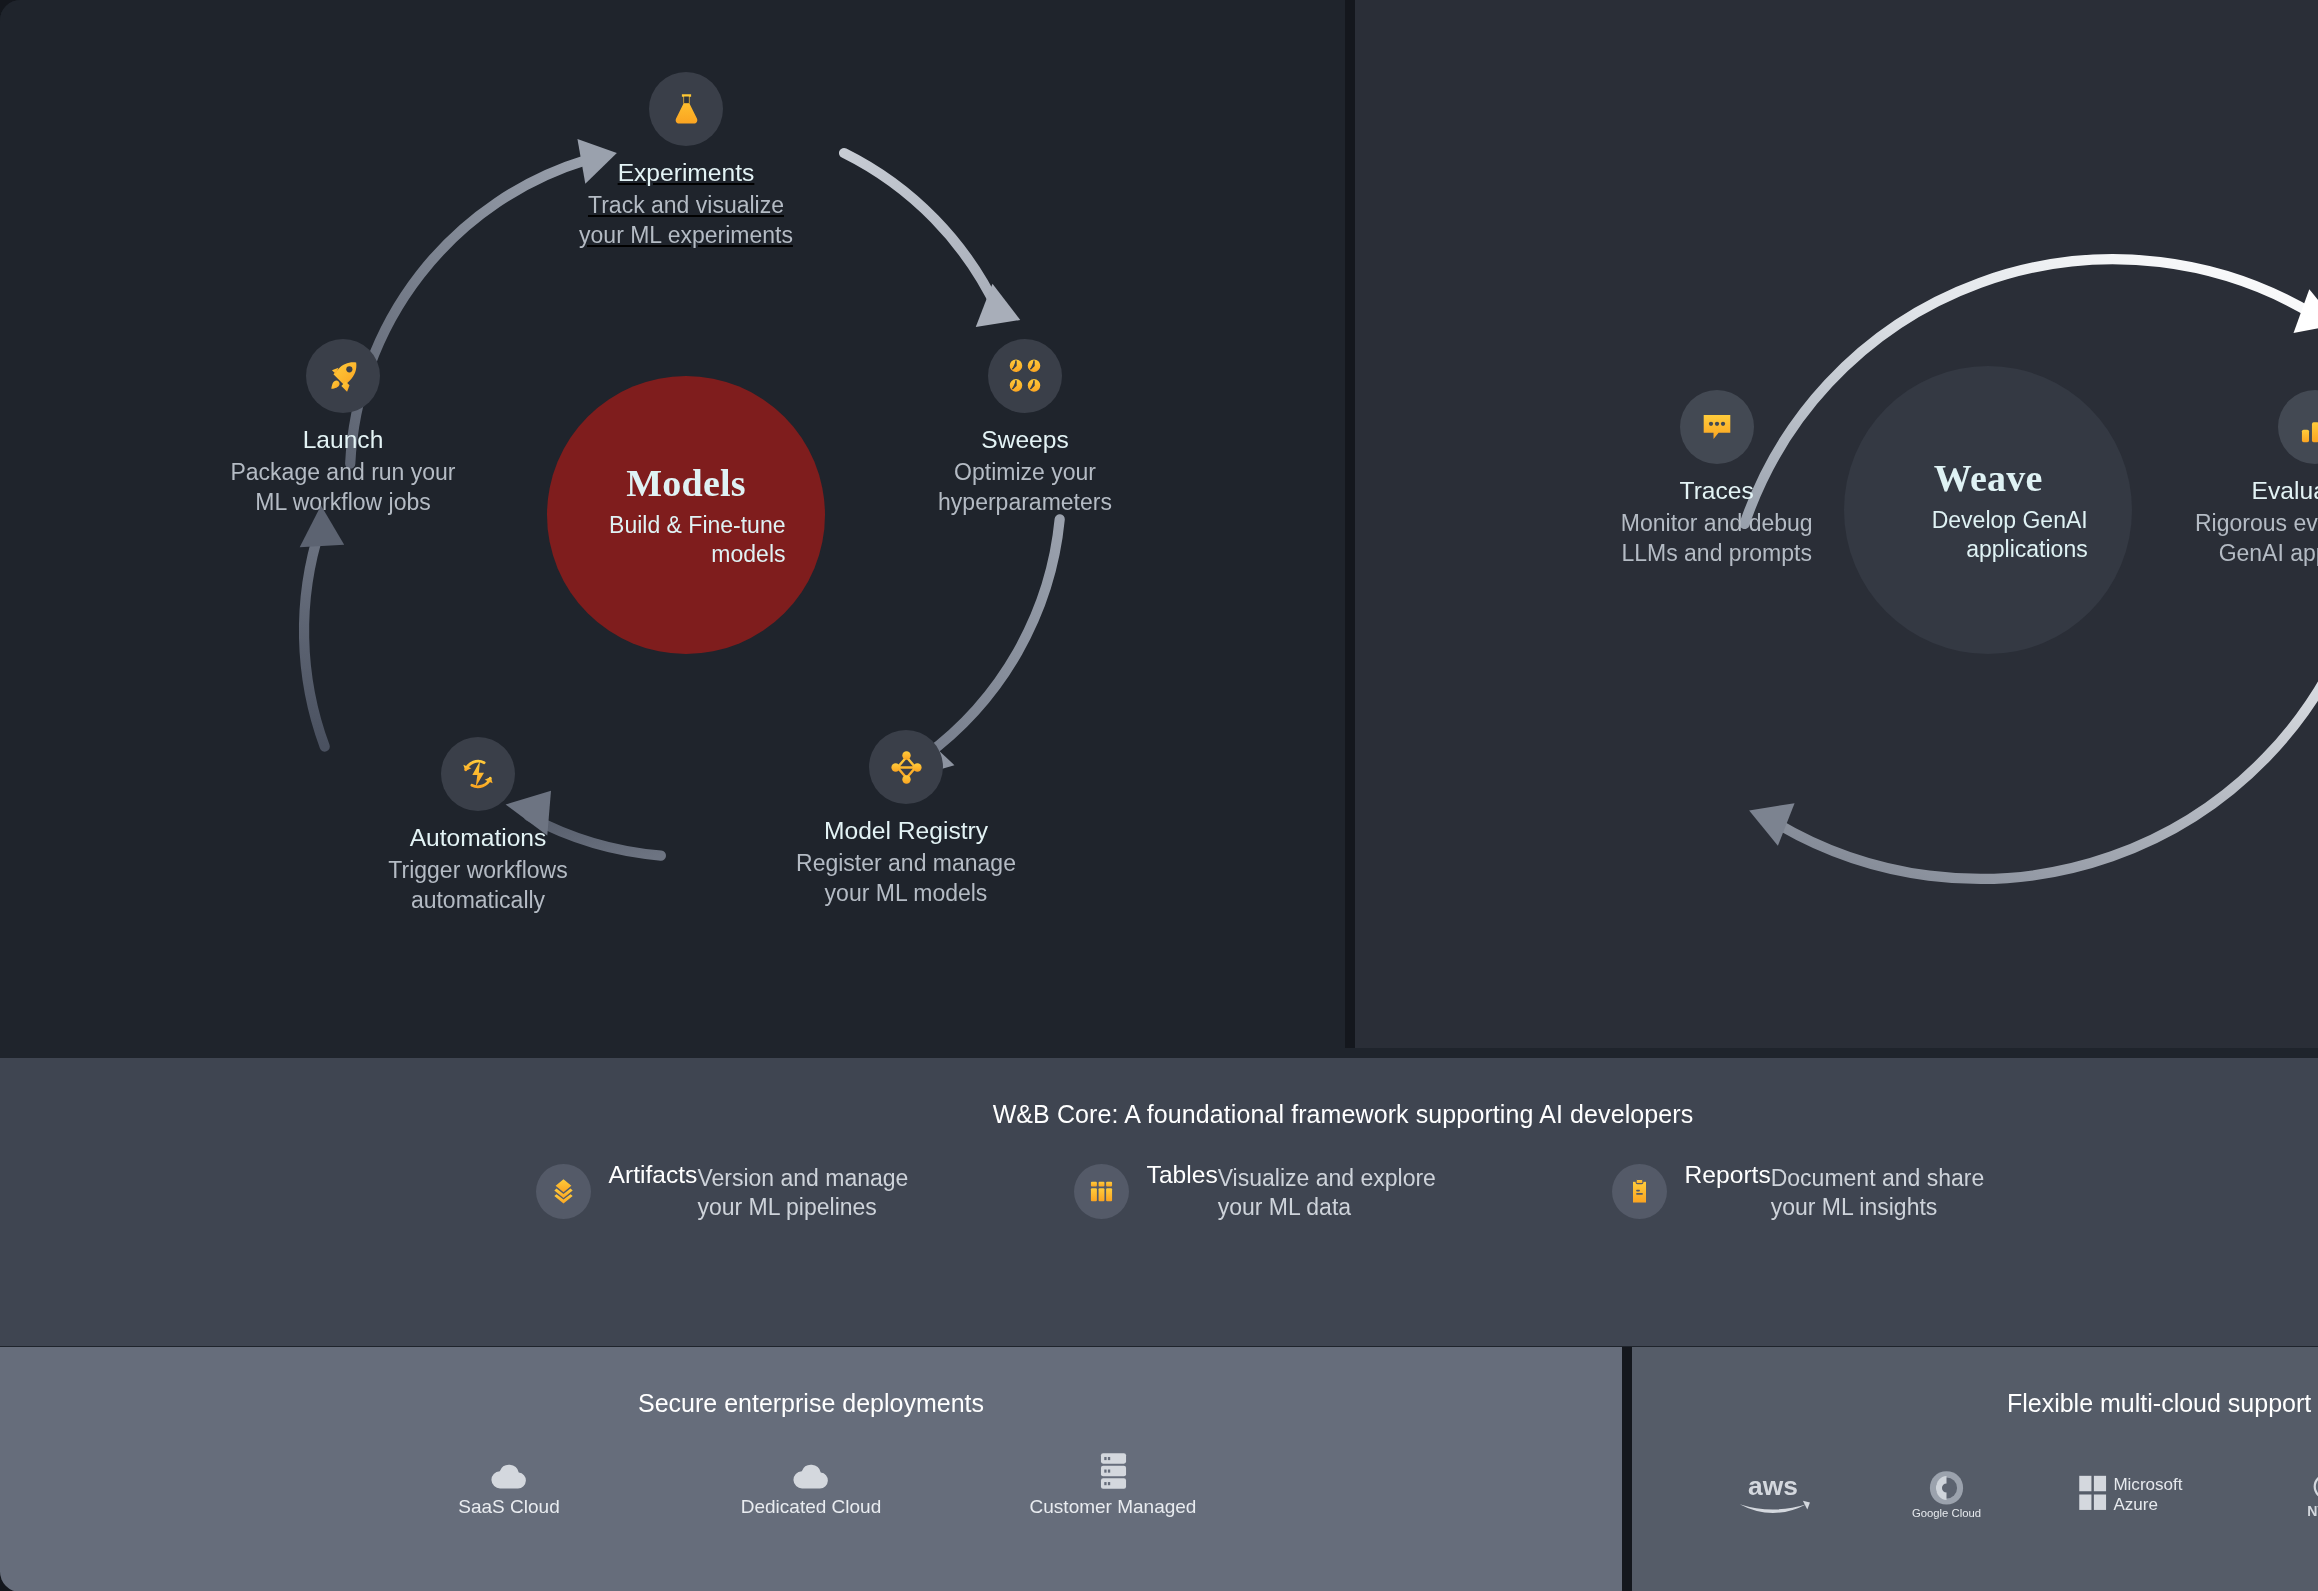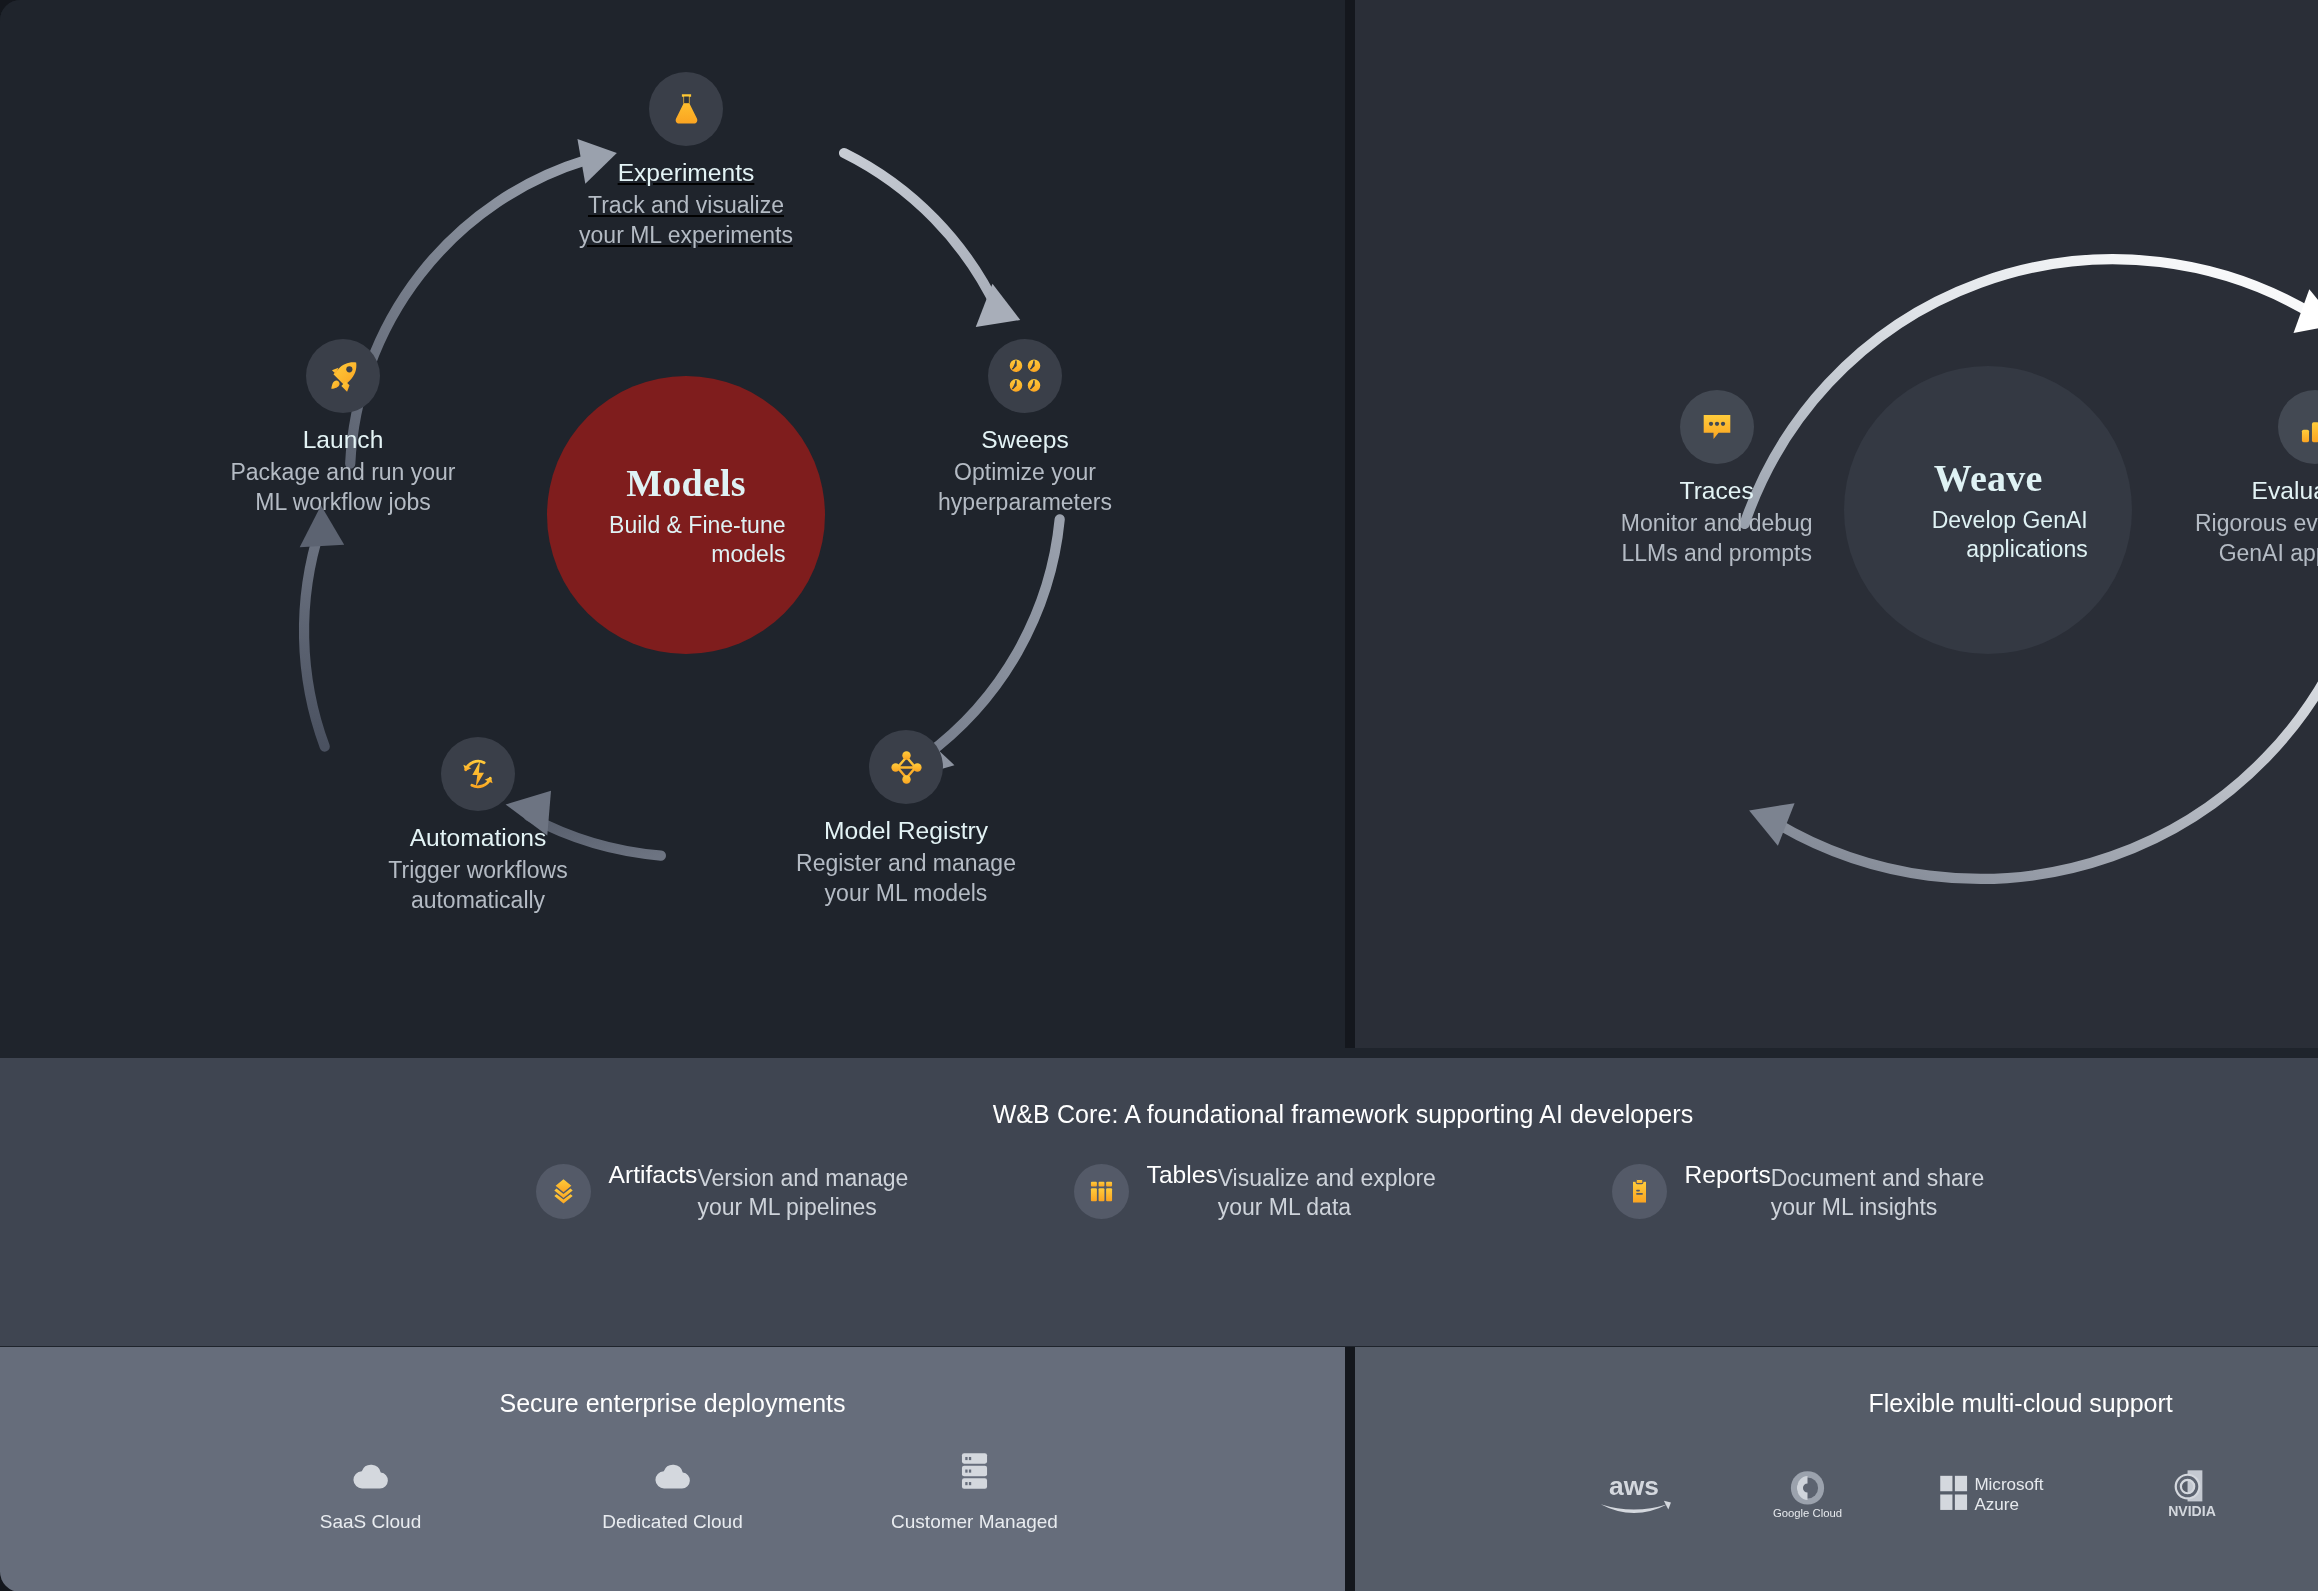--- a/index.html
+++ b/index.html
@@ -68,28 +68,28 @@
     width:55px; height:55px; border-radius:50%;
     background:#545a68; display:flex; align-items:center; justify-content:center;
     flex:0 0 55px; margin-right:17.6px;
   }
   .core-item-text { display:flex; }
   .core-item-title { font-size:24.6px; color:#ffffff; line-height:1.16; }
   .core-item-desc  { font-size:23px; color:#ced3da; line-height:1.26; margin-top:2.8px; }
 
   
   .bottom-row { position:absolute; left:0; top:1347px; width:2686px; height:245px; display:flex; }
-  .bottom-left  { width:1345px; background:#666d7b; position:relative; }
+  .bottom-left  { width:1622px; background:#666d7b; position:relative; }
   .bottom-gap   { width:10.2px;  background:#14171d; }
   .bottom-right { flex:1;      background:#555c68; position:relative; }
   .bottom-title { font-size:25px; color:#ffffff; text-align:center; margin-top:42px; }
   .deploy-items { display:flex; justify-content:center; gap:107px; margin-top:24px; }
   .deploy-item { display:flex; flex-direction:column; align-items:center; width:195px; }
   .deploy-icon { height:49px; display:flex; align-items:flex-end; justify-content:center; }
-  .deploy-label { font-size:19px; color:#e9ecf0; margin-top:20px; white-space:nowrap; }
+  .deploy-label { font-size:19px; color:#e9ecf0; margin-top:5px; white-space:nowrap; }
 
   .cloud-logos { display:flex; justify-content:center; align-items:center; gap:88px; margin-top:41px; }
   .cloud-logo { display:flex; flex-direction:column; justify-content:center; height:70px; }
 
   svg { display:block; }
 </style>
 </head>
 <body>
 
 <div class="page">

